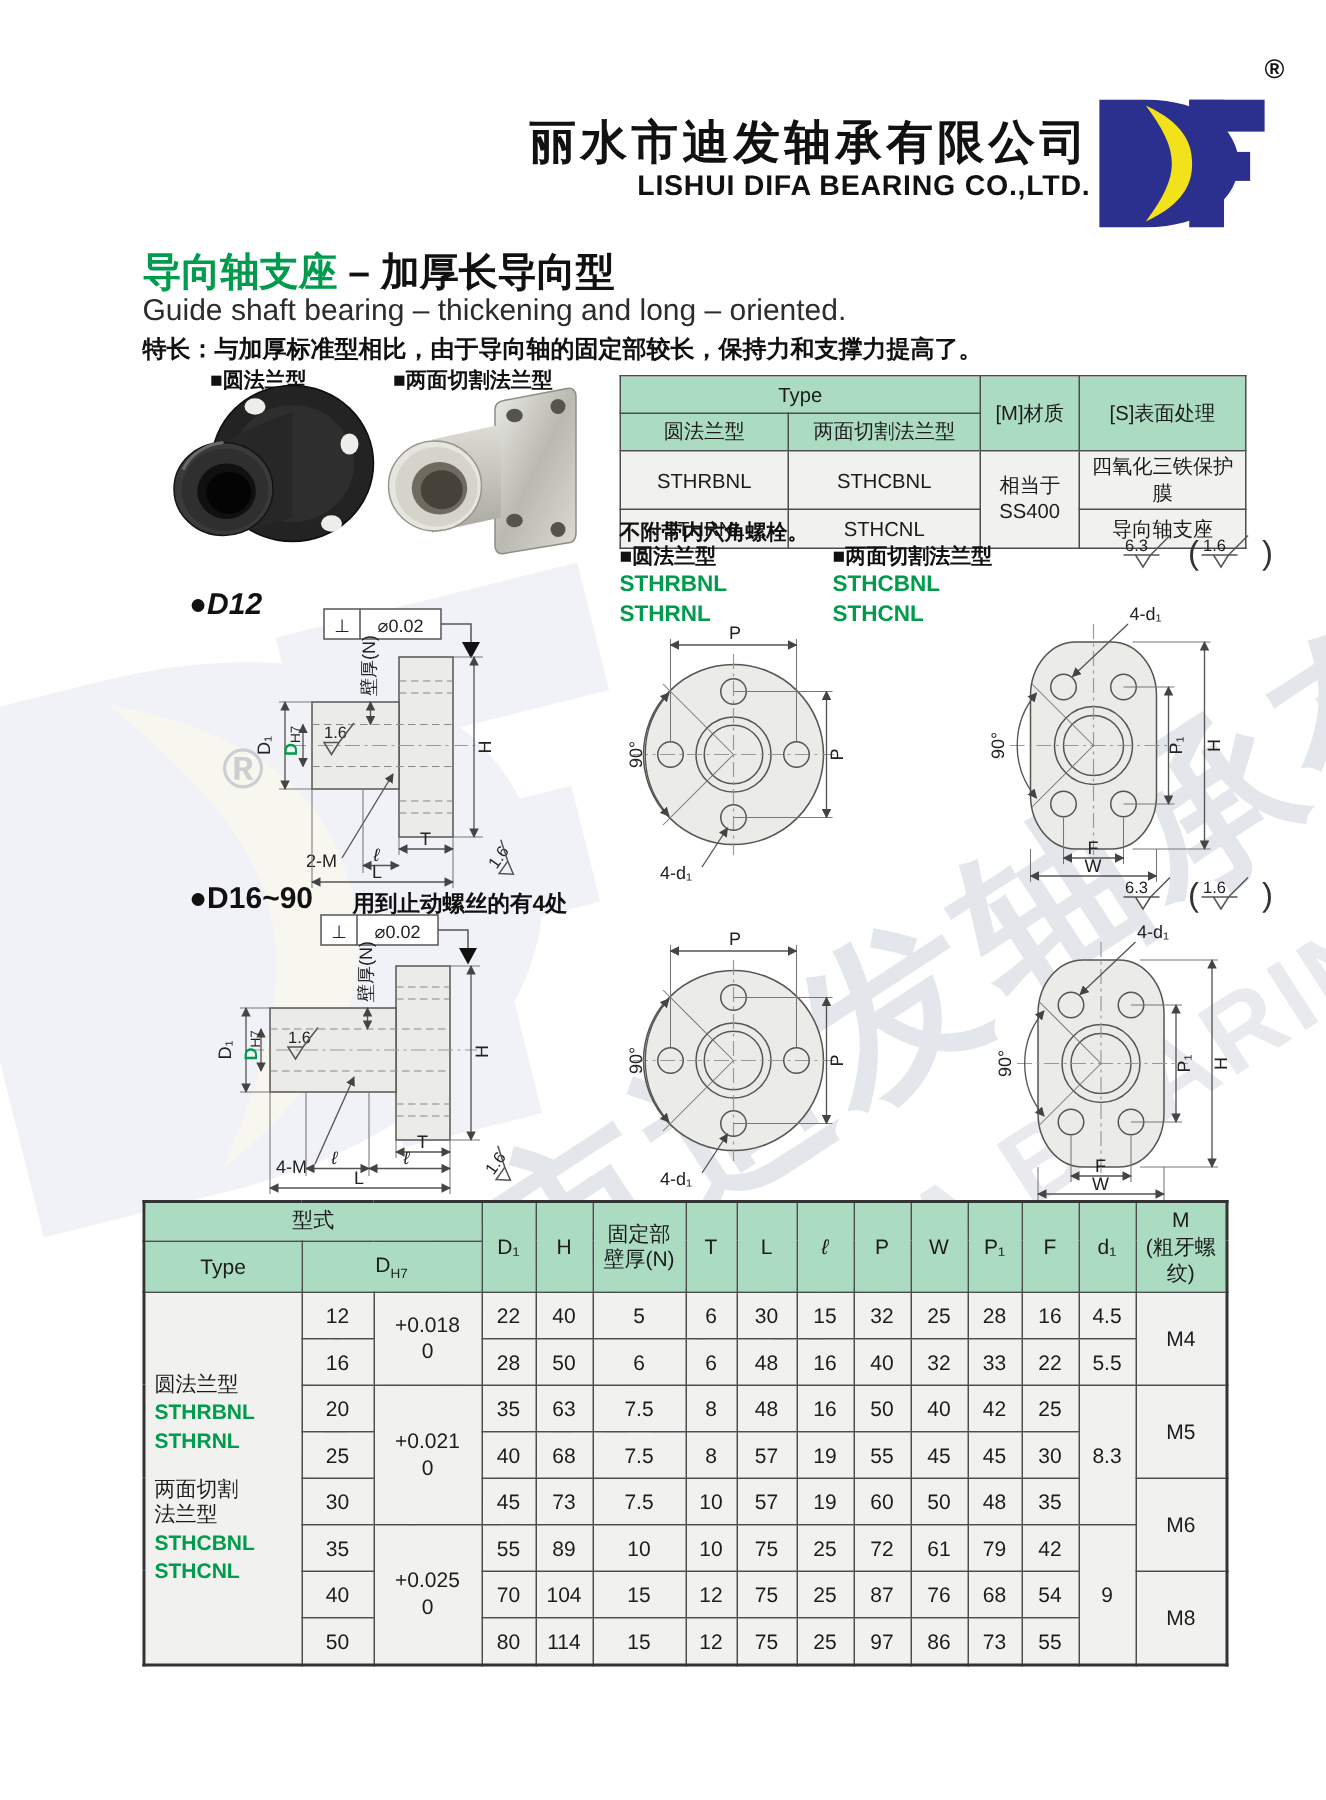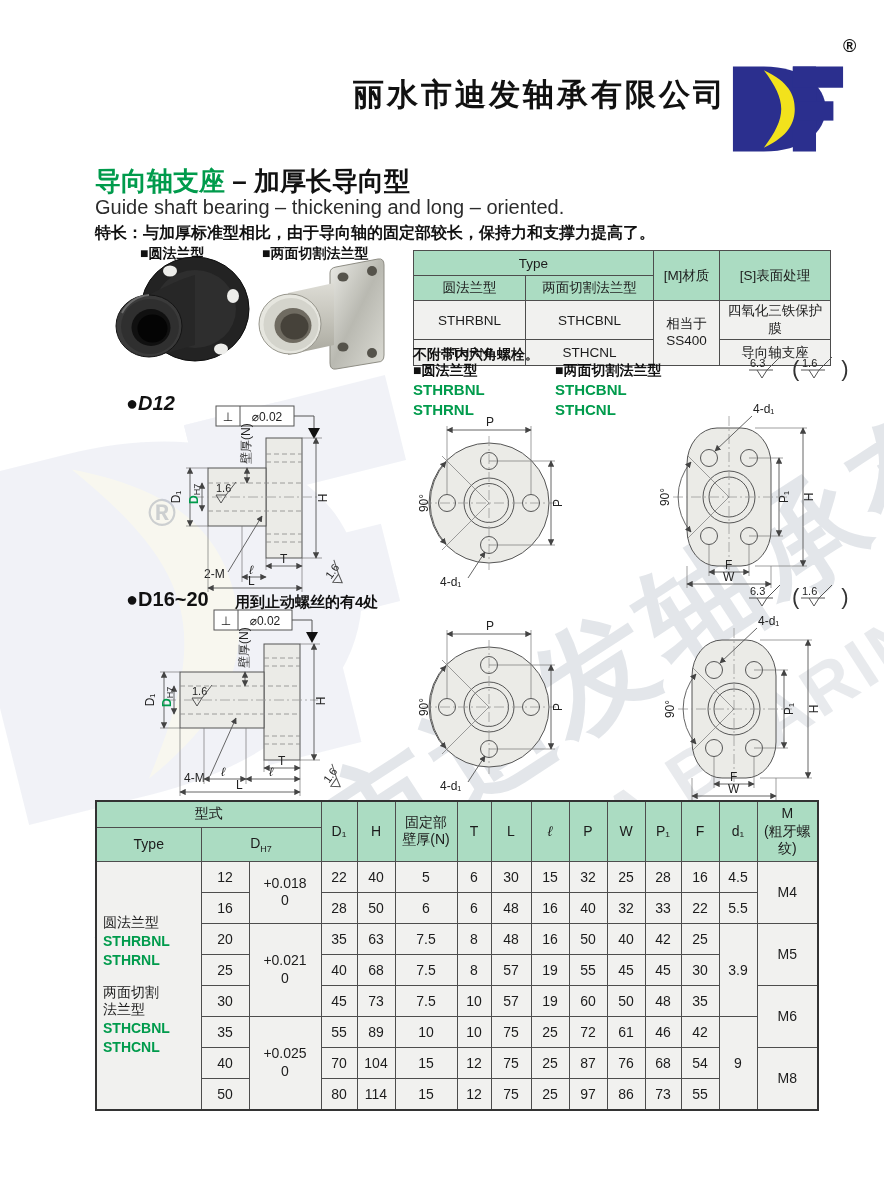--- a/index.html
+++ b/index.html
@@ -77,20 +77,21 @@
       <rect x="64" y="6" width="52" height="22" fill="#e6e9f1"></rect>
       <rect x="64" y="42" width="42" height="20" fill="#e6e9f1"></rect>
       <path d="M34,10 C60,22 66,36 66,50 C66,64 60,78 34,90 C46,74 52,62 52,50 C52,38 46,26 34,10 Z" fill="#f4f2e2"></path>
     </svg>
     <div class="wm-cn">丽水市迪发轴承有限公司</div>
     <div class="wm-en">LISHUI DIFA BEARING CO.,</div>
     <div class="wm-r" style="left:148px;top:492px;">®</div>
   </div>
 
   <div class="layer company-cn">丽水市迪发轴承有限公司</div>
+  <div class="layer company-en">LISHUI DIFA BEARING CO.,LTD.</div>
   <svg class="layer" style="left:731px;top:60px;" width="114" height="98" viewBox="0 0 118 100">
     <path d="M2,6 H34 C74,6 98,26 98,50 C98,74 74,94 34,94 H2 Z" fill="#2b2f8e"></path>
     <rect x="64" y="6" width="24" height="88" fill="#2b2f8e"></rect>
     <rect x="64" y="6" width="52" height="22" fill="#2b2f8e"></rect>
     <rect x="64" y="42" width="42" height="20" fill="#2b2f8e"></rect>
     <path d="M34,10 C60,22 66,36 66,50 C66,64 60,78 34,90 C46,74 52,62 52,50 C52,38 46,26 34,10 Z" fill="#f2e21c"></path>
   </svg>
   <div class="layer regmark">®</div>
 
   <div class="layer title-line">
@@ -310,21 +311,21 @@
     <path class="ext" d="M100,28 H152 M100,166 H152"></path>
     <line x1="148" y1="28" x2="148" y2="166" class="dim" marker-start="url(#cv1a)" marker-end="url(#cv1a)"></line>
     <text transform="rotate(-90 158 97)" x="158" y="97" text-anchor="middle">H</text>
     <path class="ext" d="M54,145 V176 M94,145 V176 M32,166 V188 M116,166 V188"></path>
     <line x1="54" y1="172" x2="94" y2="172" class="dim" marker-start="url(#cv1a)" marker-end="url(#cv1a)"></line>
     <text x="70" y="169">F</text>
     <line x1="32" y1="184" x2="116" y2="184" class="dim" marker-start="url(#cv1a)" marker-end="url(#cv1a)"></line>
     <text x="68" y="181">W</text>
   </svg>
 
-  <div class="layer dlabel" style="left:126px;top:588px;">●D16~20</div>
+  <div class="layer dlabel" style="left:126px;top:588px;">●D16~90</div>
   <div class="layer dnote" style="left:235px;top:593px;">用到止动螺丝的有4处</div>
 
   <div class="layer rough" style="left:746px;top:584px;">
     <svg width="46" height="30" viewBox="0 0 46 30">
       <text x="4" y="11" class="rt">6.3</text>
       <path class="rl" d="M3,14 H27 M11,14 L16,22 L21,14 M21,14 L34,1"></path>
     </svg>
     <span class="rparen">(</span>
     <svg width="42" height="30" viewBox="0 0 42 30">
       <text x="3" y="11" class="rt">1.6</text>
@@ -533,21 +534,21 @@
         <td>35</td>
         <td>63</td>
         <td>7.5</td>
         <td>8</td>
         <td>48</td>
         <td>16</td>
         <td>50</td>
         <td>40</td>
         <td>42</td>
         <td>25</td>
-        <td rowspan="3">3.9</td>
+        <td rowspan="3">8.3</td>
         <td rowspan="2">M5</td>
       </tr>
       <tr>
         <td>25</td>
         <td>40</td>
         <td>68</td>
         <td>7.5</td>
         <td>8</td>
         <td>57</td>
         <td>19</td>
@@ -575,21 +576,21 @@
         <td rowspan="3" class="pre">+0.025
 0</td>
         <td>55</td>
         <td>89</td>
         <td>10</td>
         <td>10</td>
         <td>75</td>
         <td>25</td>
         <td>72</td>
         <td>61</td>
-        <td>46</td>
+        <td>79</td>
         <td>42</td>
         <td rowspan="3">9</td>
       </tr>
       <tr>
         <td>40</td>
         <td>70</td>
         <td>104</td>
         <td>15</td>
         <td>12</td>
         <td>75</td>

